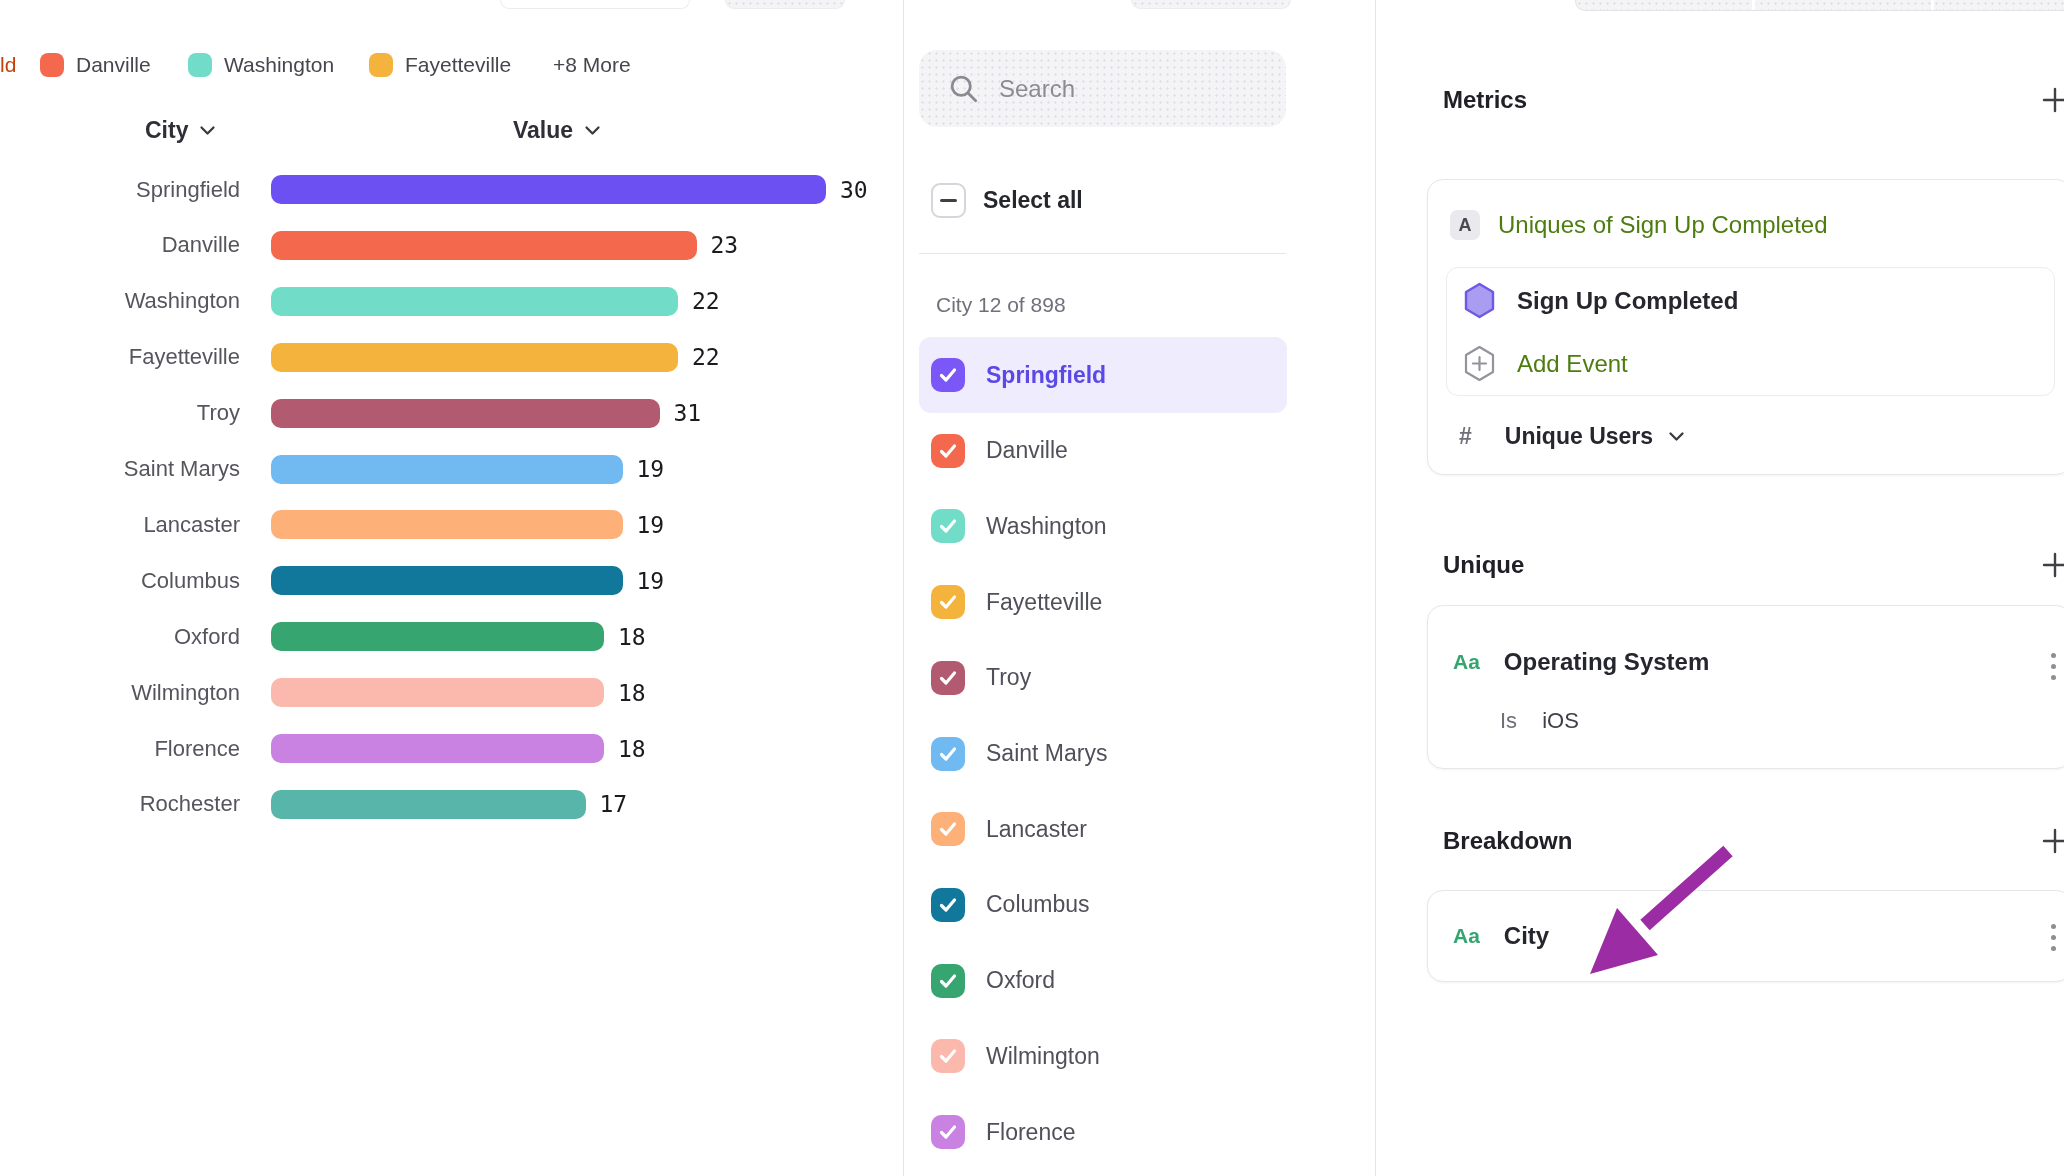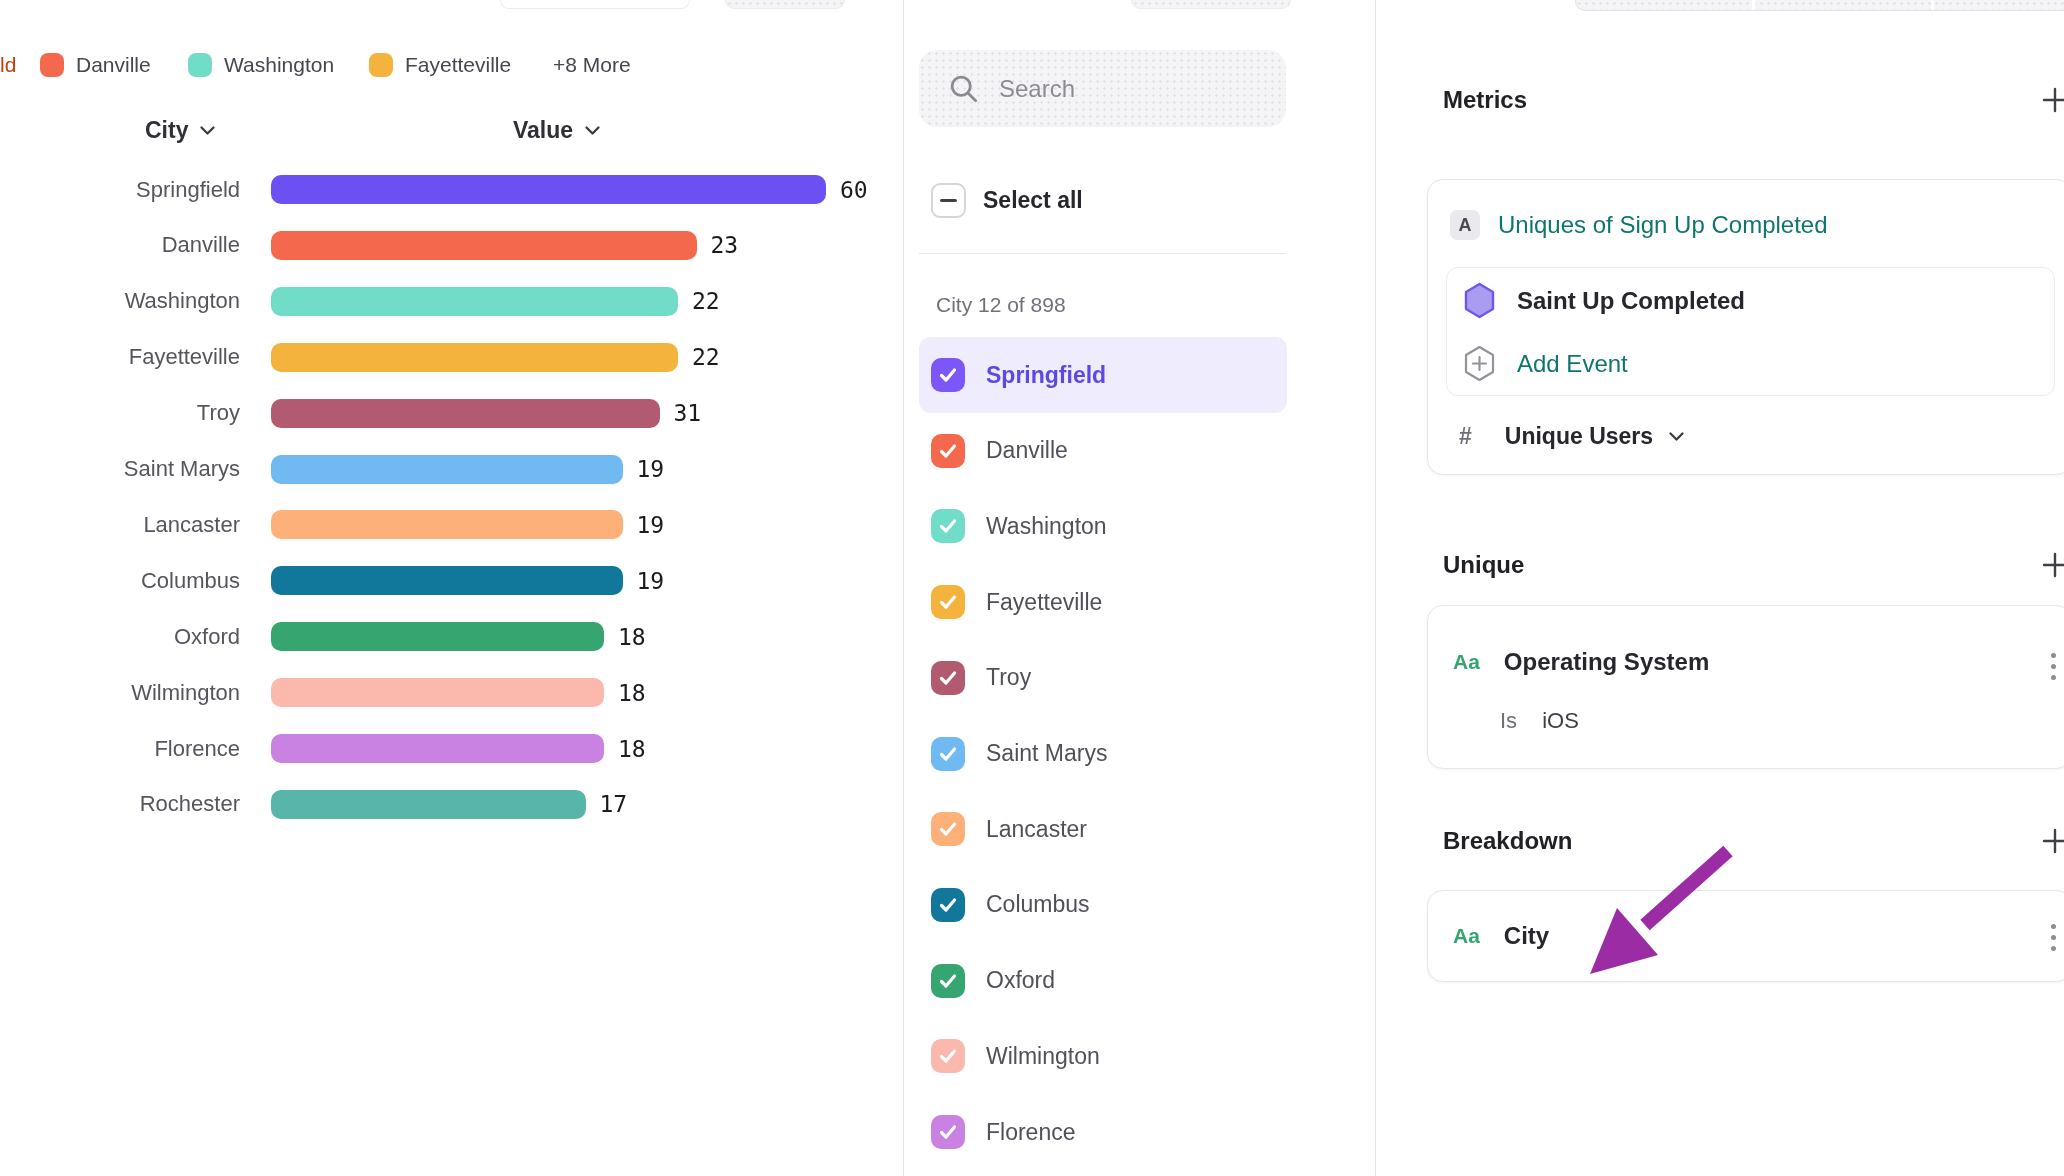--- a/index.html
+++ b/index.html
@@ -55,21 +55,21 @@
   
   #inspector{position:absolute;left:1406px;top:0;width:688px;height:1029px;background:#fff;}
   #segmented{position:absolute;left:169px;top:0;width:519px;height:11px;border:1px solid #e3e3e6;border-top:none;
              border-radius:0 0 0 10px;overflow:hidden;}
   #segmented .seg-div{position:absolute;top:0;width:3px;height:11px;background:#ffffff;}
   .chip{position:absolute;top:0;height:9px;border:1px solid #ececef;border-top:none;border-radius:0 0 9px 9px;}
 
   .card-row{position:absolute;display:flex;align-items:center;}
   .badge-a{width:30px;height:30px;border-radius:7px;background:#eaeaee;display:flex;align-items:center;
            justify-content:center;font-size:18px;font-weight:700;color:#4a4a52;flex:none;}
-  .muted{color:#0f766e;}
+  .muted{color:#4d7c0f;}
   .strong{color:#26262e;font-weight:700;}
   .aa{font-size:21px;font-weight:700;color:#35a56f;flex:none;}
   .inner-card{position:absolute;background:#fff;border:1px solid #ececef;border-radius:12px;}
   .hash{font-size:23px;font-weight:700;color:#6f6f7a;}
 
   #arrow-overlay{position:absolute;left:0;top:0;width:2064px;height:1176px;pointer-events:none;z-index:50;}
 </style>
 </head>
 <body>
 
@@ -101,21 +101,21 @@
       <span>Value</span>
       <svg width="17" height="11" viewBox="0 0 17 11">
         <polyline points="2.5,2.5 8.5,8.5 14.5,2.5" fill="none" stroke="#3a3a42" stroke-width="2.3" stroke-linecap="round" stroke-linejoin="round"></polyline>
       </svg>
     </div>
 
     <div id="chart-rows">
         <div class="bar-row" style="top: 161.5px;">
           <div class="bar-label">Springfield</div>
           <div class="bar" style="width: 555px; background: rgb(108, 80, 242);"></div>
-          <div class="bar-value">60</div>
+          <div class="bar-value">30</div>
         </div>
         <div class="bar-row" style="top: 217.4px;">
           <div class="bar-label">Danville</div>
           <div class="bar" style="width: 425.5px; background: rgb(244, 105, 78);"></div>
           <div class="bar-value">23</div>
         </div>
         <div class="bar-row" style="top: 273.3px;">
           <div class="bar-label">Washington</div>
           <div class="bar" style="width: 407px; background: rgb(113, 220, 200);"></div>
           <div class="bar-value">22</div>
@@ -299,21 +299,21 @@
       <div class="card-row" style="left:22px;top:30px;gap:18px;">
         <span class="badge-a">A</span>
         <span class="muted" style="font-size:24px">Uniques of Sign Up Completed</span>
       </div>
 
       <div class="inner-card" style="left:18px;top:87px;width:609px;height:129px;">
         <div class="card-row" style="left:17px;top:14px;gap:22px;">
           <svg width="31" height="37" viewBox="0 0 31 37">
             <polygon points="15.5,2 29,10 29,27 15.5,35 2,27 2,10" fill="#a99cf1" stroke="#6c59e9" stroke-width="2.4" stroke-linejoin="round"></polygon>
           </svg>
-          <span class="strong" style="font-size:24px">Saint Up Completed</span>
+          <span class="strong" style="font-size:24px">Sign Up Completed</span>
         </div>
         <div class="card-row" style="left:17px;top:77px;gap:22px;">
           <svg width="31" height="37" viewBox="0 0 31 37">
             <polygon points="15.5,2 29,10 29,27 15.5,35 2,27 2,10" fill="none" stroke="#93939c" stroke-width="2.2" stroke-linejoin="round"></polygon>
             <line x1="15.5" y1="12" x2="15.5" y2="25" stroke="#93939c" stroke-width="2.2" stroke-linecap="round"></line>
             <line x1="9" y1="18.5" x2="22" y2="18.5" stroke="#93939c" stroke-width="2.2" stroke-linecap="round"></line>
           </svg>
           <span class="muted" style="font-size:24px">Add Event</span>
         </div>
       </div>

